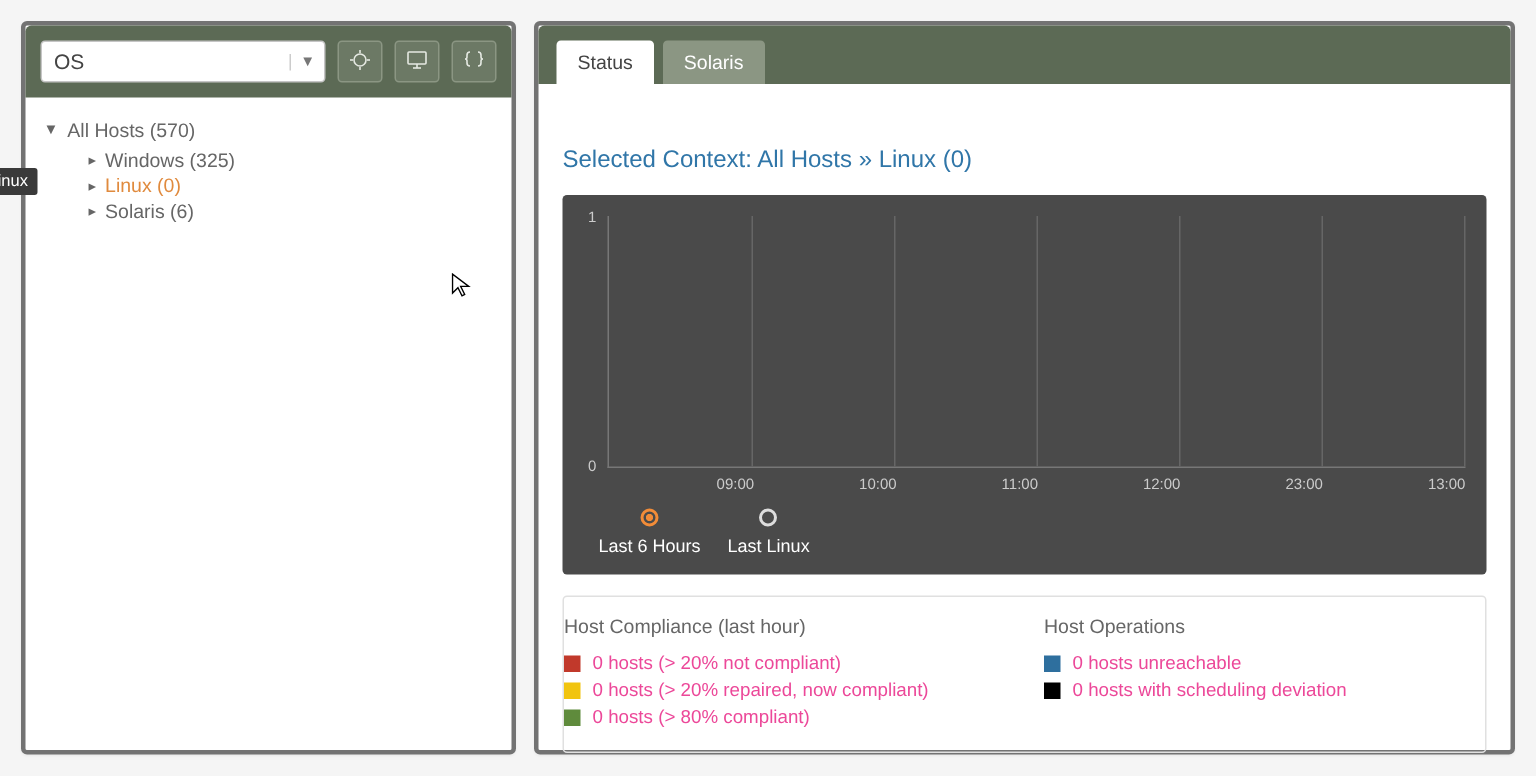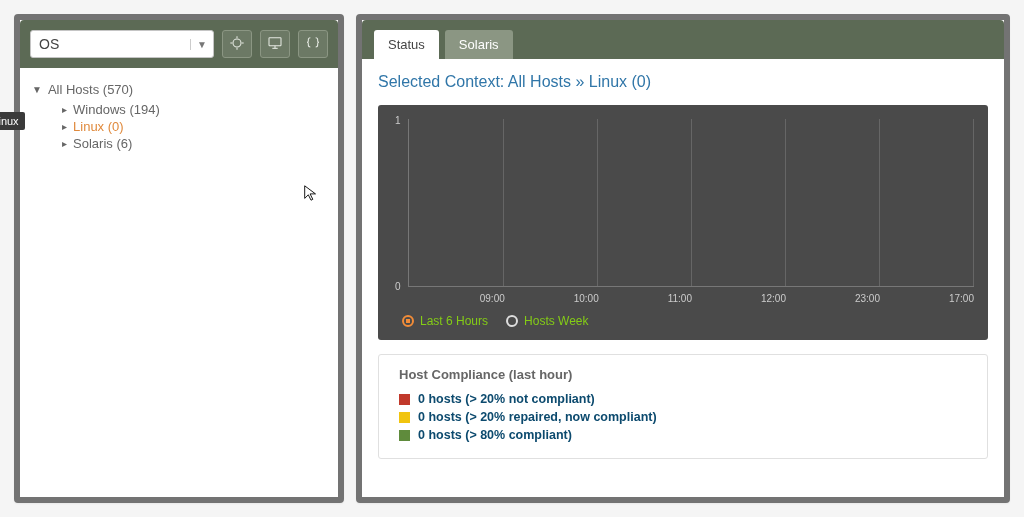--- a/index.html
+++ b/index.html
@@ -12,21 +12,21 @@
   .app {
     display: flex;
     width: 1024px;
     height: 517px;
     padding: 14px;
     gap: 12px;
     background: #f5f5f5;
   }
   .panel {
     background: #fff;
-    border: 6px solid #737373;
+    border: 3px solid #737373;
     border-radius: 4px;
     box-shadow: 0 1px 2px rgba(0,0,0,.05);
   }
   .sidebar {
     width: 330px;
     display: flex;
     flex-direction: column;
   }
   .sidebar-top {
     background: #5c6a55;
@@ -94,20 +94,21 @@
     background: #3a3a3a;
     color: #fff;
     font-size: 11px;
     padding: 3px 6px;
     border-radius: 2px;
   }
   .main {
     flex: 1;
     display: flex;
     flex-direction: column;
+    gap: 28px;
   }
   .main-top {
     background: #5c6a55;
     border-radius: 4px 4px 0 0;
     padding: 10px 12px 0 12px;
   }
   .tabs { display: flex; gap: 6px; }
   .tab {
     background: #8b9683;
     color: #fff;
@@ -137,38 +138,37 @@
     border-bottom: 1px solid #777;
     margin: 0 0 6px 16px;
   }
   .ylabel { position: absolute; left: -14px; font-size: 10px; color:#ccc; }
   .yl-top { top: -4px; }
   .yl-bot { bottom: -6px; }
   .vlines { position: absolute; inset: 0; display: flex; justify-content: space-between; }
   .vl { width: 1px; background: #666; }
   .xlabels { display: flex; justify-content: space-between; margin: 0 0 10px 16px; font-size: 10px; color:#ccc;}
   .radios { display: flex; gap: 18px; align-items: center; font-size: 12px; margin-left: 10px; }
-  .radio { display: flex; align-items:center; gap:6px; color:#84cc16; cursor:pointer; }
+  .radio { display: flex; align-items:center; gap:6px; color:#ffffff; cursor:pointer;flex-direction:column; }
   .radio-dot {
     width: 12px; height:12px; border-radius:50%; border: 2px solid #ddd; display:inline-block;
   }
   .radio.selected .radio-dot { border-color:#f28c38; background: radial-gradient(circle,#f28c38 40%, transparent 45%); }
   .legend-panels {
     display: flex;
     gap: 26px;
     border: 1px solid #e0e0e0;
     border-radius: 3px;
     margin-top: 14px;
-    padding: 12px 20px;
+    padding: 12px 0;
     font-size: 12.5px;
-    font-weight: bold;
   }
   .legend-col { flex: 1; }
   .legend-title { color:#666; font-size: 13px; margin-bottom: 10px; }
-  .legend-row { display:flex; align-items:center; gap:8px; margin: 4px 0; color:#0c4a6e; cursor:pointer;}
+  .legend-row { display:flex; align-items:center; gap:8px; margin: 4px 0; color:#ec4899; cursor:pointer;}
   .swatch { width:11px; height:11px; display:inline-block; }
   .cursor {
     position: absolute;
     left: 282px;
     top: 116px;
     pointer-events: none;
   }
 </style>
 </head>
 <body>
@@ -211,21 +211,21 @@
       </div>
     </div>
     <div class="tree">
       <div class="tree-root">
         <span class="tree-disclosure">▼</span>
         <span>All Hosts (570)</span>
       </div>
       <div class="tree-children">
         <div class="tree-item">
           <span class="tree-disclosure">▸</span>
-          <span>Windows (194)</span>
+          <span>Windows (325)</span>
         </div>
         <div class="tree-item active">
           <span class="tree-disclosure">▸</span>
           <span>Linux (0)</span>
         </div>
         <div class="tree-item">
           <span class="tree-disclosure">▸</span>
           <span>Solaris (6)</span>
         </div>
       </div>
@@ -260,47 +260,58 @@
               <span class="vl"></span>
           </div>
         </div>
         <div class="xlabels">
           <span style="opacity:0">.</span>
           <span>09:00</span>
           <span>10:00</span>
           <span>11:00</span>
           <span>12:00</span>
           <span>23:00</span>
-          <span>17:00</span>
+          <span>13:00</span>
         </div>
         <div class="radios">
           <div class="radio selected">
             <span class="radio-dot"></span>
             <span>Last 6 Hours</span>
           </div>
           <div class="radio">
             <span class="radio-dot"></span>
-            <span>Hosts Week</span>
+            <span>Last Linux</span>
           </div>
         </div>
       </div>
 
       <div class="legend-panels">
         <div class="legend-col">
           <div class="legend-title">Host Compliance (last hour)</div>
           <div class="legend-row">
             <span class="swatch" style="background:#c1392b"></span>
             <span>0 hosts (&gt; 20% not compliant)</span>
           </div>
           <div class="legend-row">
             <span class="swatch" style="background:#f1c40f"></span>
             <span>0 hosts (&gt; 20% repaired, now compliant)</span>
           </div>
           <div class="legend-row">
             <span class="swatch" style="background:#5f8b3c"></span>
             <span>0 hosts (&gt; 80% compliant)</span>
           </div>
         </div>
+        <div class="legend-col">
+          <div class="legend-title">Host Operations</div>
+          <div class="legend-row">
+            <span class="swatch" style="background:#2e6f9e"></span>
+            <span>0 hosts unreachable</span>
+          </div>
+          <div class="legend-row">
+            <span class="swatch" style="background:#000000"></span>
+            <span>0 hosts with scheduling deviation</span>
+          </div>
+        </div>
       </div>
 
     </div>
   </div>
 </div>
 
 </body></html>

